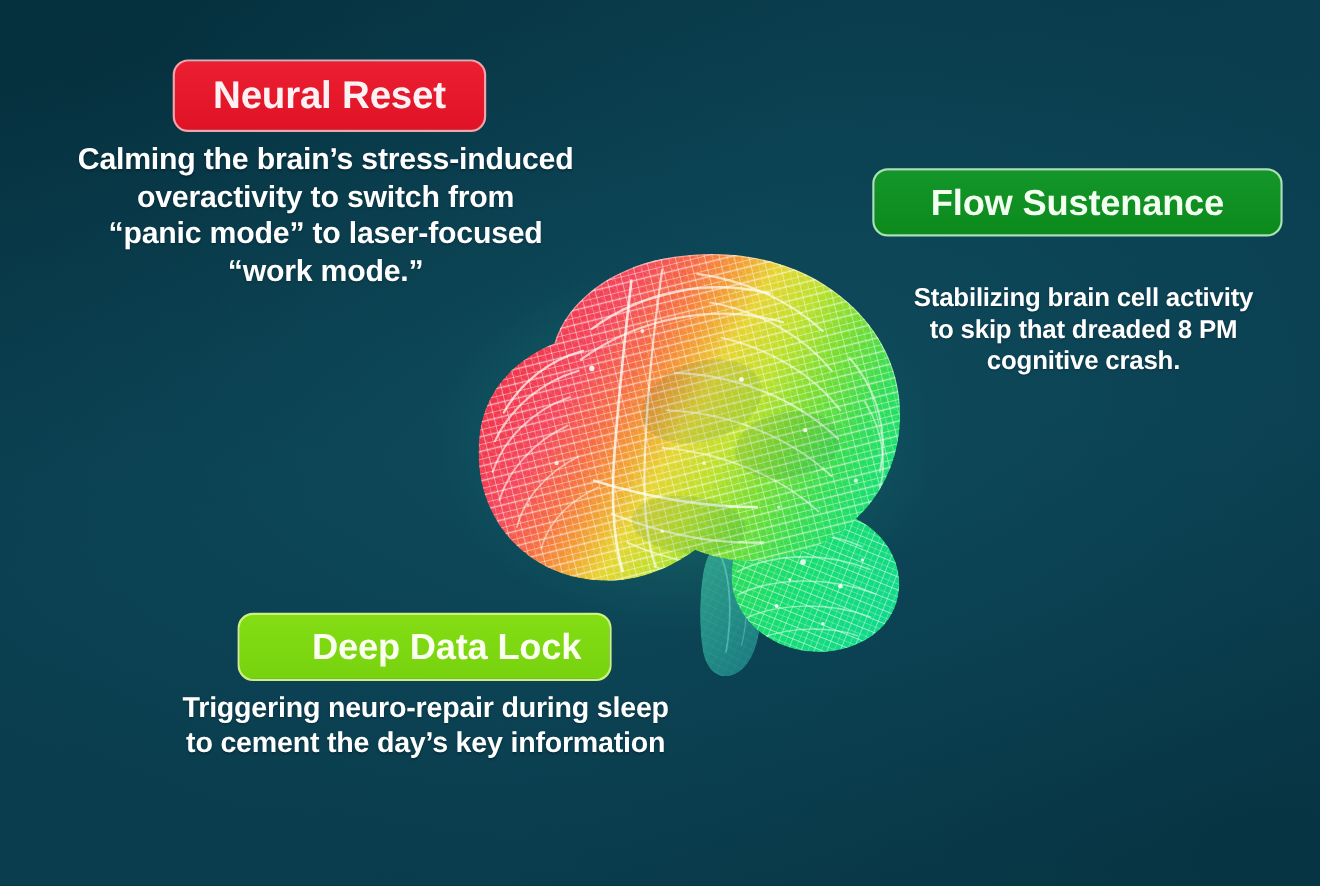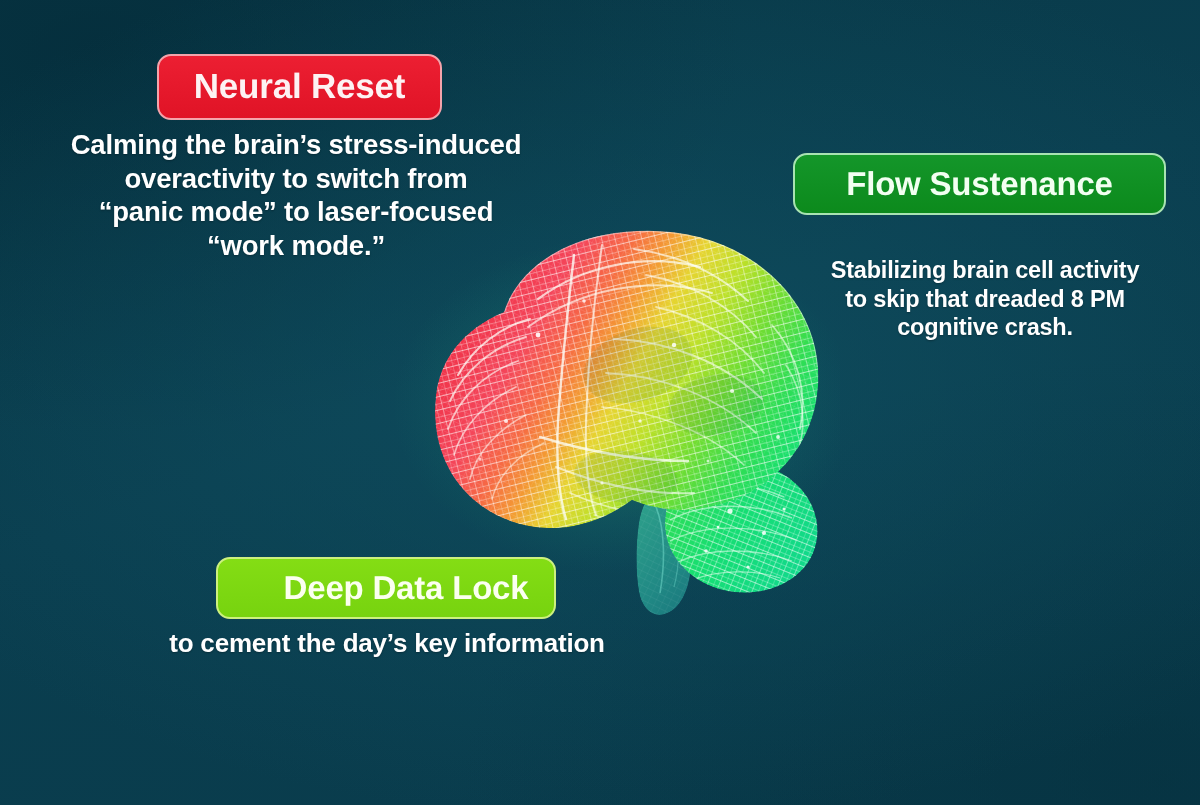--- a/index.html
+++ b/index.html
@@ -290,16 +290,17 @@
 
   <div class="para para-flow">
     <span class="ln">Stabilizing brain cell activity</span>
     <span class="ln">to skip that dreaded 8 PM</span>
     <span class="ln">cognitive crash.</span>
   </div>
 
   <div class="badge badge-deep">Deep Data Lock</div>
 
   <div class="para para-deep">
+    <span class="ln">Triggering neuro-repair during sleep</span>
     <span class="ln">to cement the day’s key information</span>
   </div>
 
 </div>
 
 </body></html>

